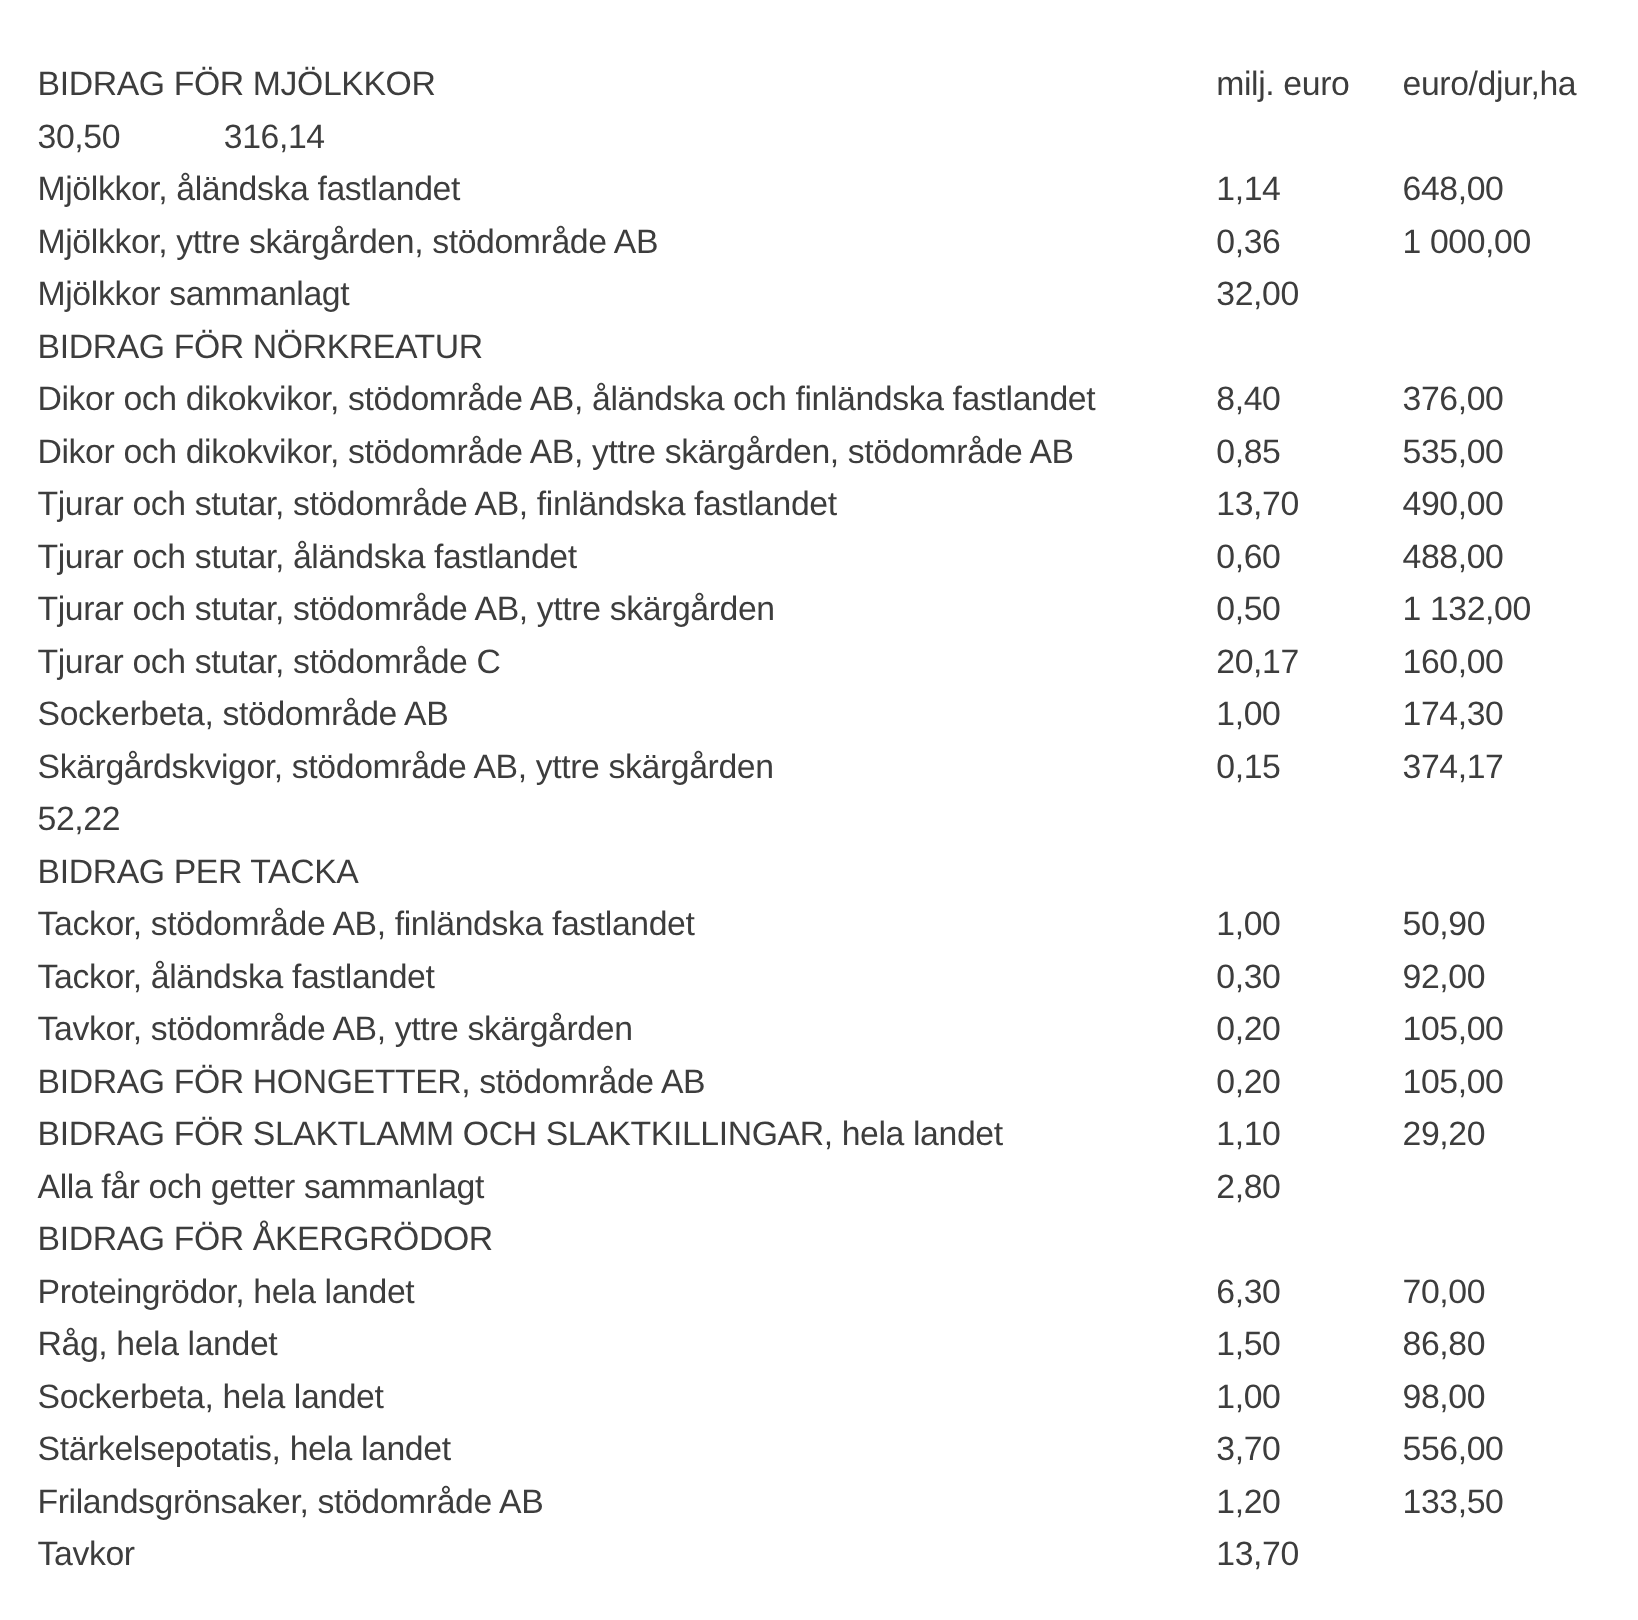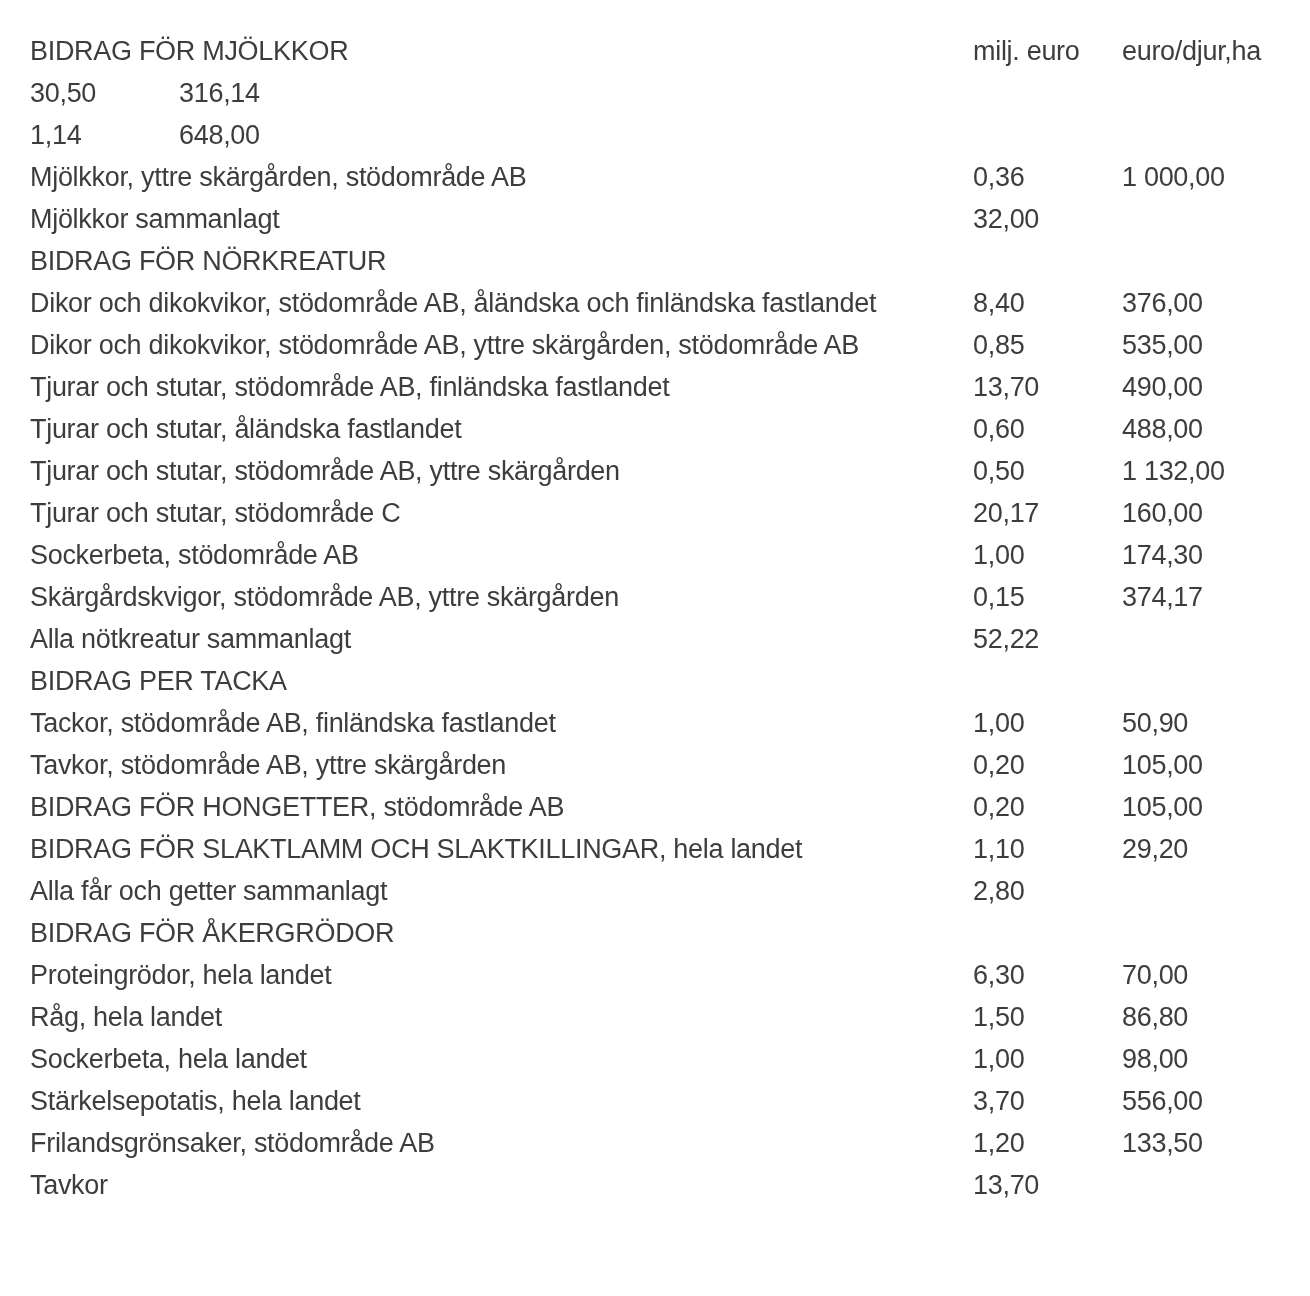--- a/index.html
+++ b/index.html
@@ -12,21 +12,22 @@
     width: 1310px;
     height: 1296px;
     background: #ffffff;
     overflow: hidden;
     font-family: "Liberation Sans", sans-serif;
     font-size: 27px;
     color: #3d3d3d;
     letter-spacing: -0.3px;
   }
   .table {
-    padding: 30px 0 0 30px;
+    padding: 15px 0 0 30px;
+    margin-top: 31px;
   }
   .row {
     display: flex;
     align-items: center;
     height: 42px;
     white-space: nowrap;
   }
   .cell {
     overflow: visible;
   }
@@ -52,20 +53,21 @@
     <div class="cell v1">milj. euro</div>
     <div class="cell v2">euro/djur,ha</div>
   </div>
 
   <div class="row">
     <div class="cell v1">30,50</div>
     <div class="cell v2">316,14</div>
   </div>
 
   <div class="row">
+    <div class="cell label">Mjölkkor, åländska fastlandet</div>
     <div class="cell v1">1,14</div>
     <div class="cell v2">648,00</div>
   </div>
 
   <div class="row">
     <div class="cell label">Mjölkkor, yttre skärgården, stödområde AB</div>
     <div class="cell v1">0,36</div>
     <div class="cell v2">1 000,00</div>
   </div>
 
@@ -124,37 +126,41 @@
     <div class="cell v2">174,30</div>
   </div>
 
   <div class="row">
     <div class="cell label">Skärgårdskvigor, stödområde AB, yttre skärgården</div>
     <div class="cell v1">0,15</div>
     <div class="cell v2">374,17</div>
   </div>
 
   <div class="row">
-    <div class="cell label">Alla nötkreatur sammanlagt</div>
     <div class="cell v1">52,22</div>
     <div class="cell v2"></div>
   </div>
 
   <div class="row">
     <div class="cell label">BIDRAG PER TACKA</div>
     <div class="cell v1"></div>
     <div class="cell v2"></div>
   </div>
 
   <div class="row">
     <div class="cell label">Tackor, stödområde AB, finländska fastlandet</div>
     <div class="cell v1">1,00</div>
     <div class="cell v2">50,90</div>
   </div>
 
+  <div class="row">
+    <div class="cell label">Tackor, åländska fastlandet</div>
+    <div class="cell v1">0,30</div>
+    <div class="cell v2">92,00</div>
+  </div>
 
   <div class="row">
     <div class="cell label">Tavkor, stödområde AB, yttre skärgården</div>
     <div class="cell v1">0,20</div>
     <div class="cell v2">105,00</div>
   </div>
 
   <div class="row">
     <div class="cell label">BIDRAG FÖR HONGETTER, stödområde AB</div>
     <div class="cell v1">0,20</div>

